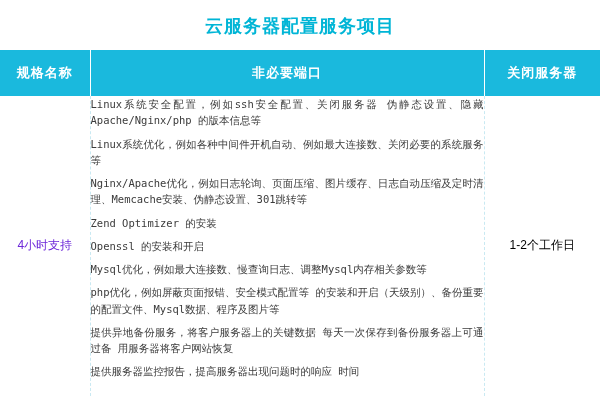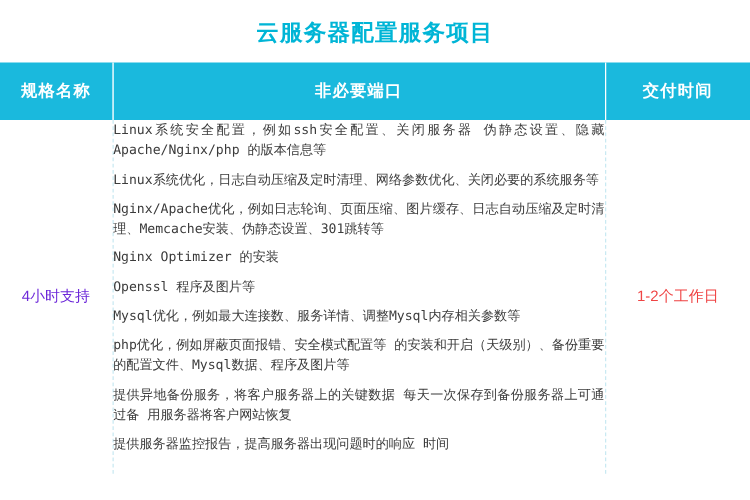--- a/index.html
+++ b/index.html
@@ -59,21 +59,21 @@
   .body-row td.last { border-right: none; }
 
   .spec-cell {
     text-align: center;
     color: #6d28d9;
     font-size: 12px;
     padding: 0 4px;
   }
   .time-cell {
     text-align: center;
-    color: #ef4444;
+    color: #000000;
     font-size: 12px;
   }
   .detail-cell {
     padding: 10px 14px 10px 16px;
   }
   .detail-list {
     margin: 0;
     padding: 0;
     list-style: none;
   }
@@ -99,34 +99,34 @@
   <table class="table">
     <colgroup>
       <col class="col-spec">
       <col class="col-detail">
       <col class="col-time">
     </colgroup>
     <thead>
       <tr class="header-row">
         <th>规格名称</th>
         <th>非必要端口</th>
-        <th class="last">交付时间</th>
+        <th class="last">关闭服务器</th>
       </tr>
     </thead>
     <tbody>
       <tr class="body-row">
         <td class="spec-cell">4小时支持</td>
         <td class="detail-cell">
           <ul class="detail-list">
             <li>Linux系统安全配置，例如ssh安全配置、关闭服务器 伪静态设置、隐藏Apache/Nginx/php 的版本信息等</li>
-            <li>Linux系统优化，日志自动压缩及定时清理、网络参数优化、关闭必要的系统服务等</li>
+            <li>Linux系统优化，例如各种中间件开机自动、例如最大连接数、关闭必要的系统服务等</li>
             <li>Nginx/Apache优化，例如日志轮询、页面压缩、图片缓存、日志自动压缩及定时清理、Memcache安装、伪静态设置、301跳转等</li>
-            <li>Nginx Optimizer 的安装</li>
-            <li>Openssl 程序及图片等</li>
-            <li>Mysql优化，例如最大连接数、服务详情、调整Mysql内存相关参数等</li>
+            <li>Zend Optimizer 的安装</li>
+            <li>Openssl 的安装和开启</li>
+            <li>Mysql优化，例如最大连接数、慢查询日志、调整Mysql内存相关参数等</li>
             <li>php优化，例如屏蔽页面报错、安全模式配置等 的安装和开启（天级别）、备份重要的配置文件、Mysql数据、程序及图片等</li>
             <li>提供异地备份服务，将客户服务器上的关键数据 每天一次保存到备份服务器上可通过备 用服务器将客户网站恢复</li>
             <li>提供服务器监控报告，提高服务器出现问题时的响应 时间</li>
           </ul>
         </td>
         <td class="time-cell last">1-2个工作日</td>
       </tr>
     </tbody>
   </table>
 

